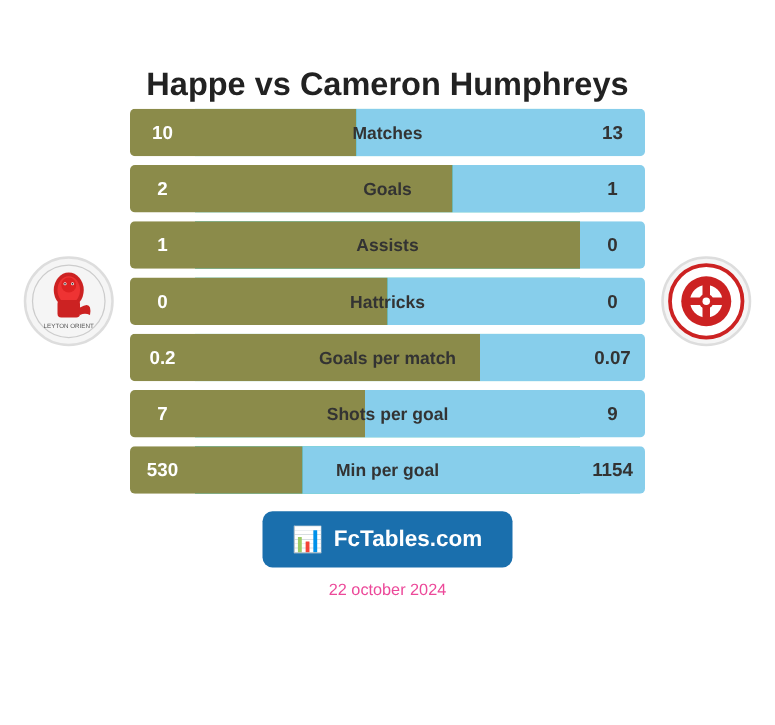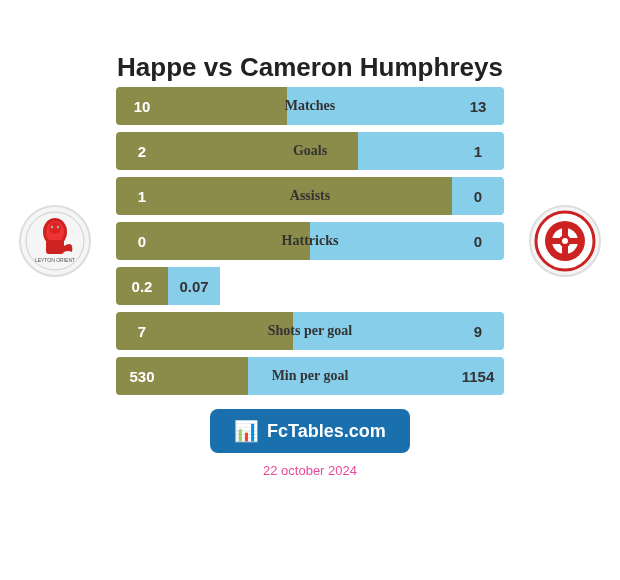--- a/index.html
+++ b/index.html
@@ -30,21 +30,21 @@
       font-size: 13px;
       color: #555;
       text-align: center;
       margin-bottom: 16px;
     }
     .main-content {
       display: flex;
       flex-direction: row;
       align-items: center;
       width: 100%;
-      gap: 16px;
+      gap: 4px;
     }
     .logo-left, .logo-right {
       width: 90px;
       display: flex;
       flex-direction: column;
       align-items: center;
       flex-shrink: 0;
     }
     .logo-circle {
       width: 72px;
@@ -89,21 +89,20 @@
       flex-shrink: 0;
     }
     .stat-bar-area {
       flex: 1;
       height: 100%;
       background: #14b8a6;
       display: flex;
       align-items: center;
       justify-content: center;
       position: relative;
-      font-family: Liberation Serif, serif;
     }
     .stat-label {
       font-weight: bold;
       font-size: 14px;
       color: #333;
       z-index: 2;
       position: relative;
     }
     .stat-left-fill {
       position: absolute;
@@ -221,20 +220,25 @@
           <div class="stat-left-val">0</div>
           <div class="stat-bar-area">
             <div class="stat-left-fill" style="width: 50%;"></div>
             <div class="stat-right-fill" style="width: 50%;"></div>
             <span class="stat-label">Hattricks</span>
           </div>
           <div class="stat-right-val">0</div>
         </div>
         <div class="stat-row">
           <div class="stat-left-val">0.2</div>
+          <div class="stat-bar-area">
+            <div class="stat-left-fill" style="width: 74%;"></div>
+            <div class="stat-right-fill" style="width: 26%;"></div>
+            <span class="stat-label">Goals per match</span>
+          </div>
           <div class="stat-right-val">0.07</div>
         </div>
         <div class="stat-row">
           <div class="stat-left-val">7</div>
           <div class="stat-bar-area">
             <div class="stat-left-fill" style="width: 44%;"></div>
             <div class="stat-right-fill" style="width: 56%;"></div>
             <span class="stat-label">Shots per goal</span>
           </div>
           <div class="stat-right-val">9</div>

